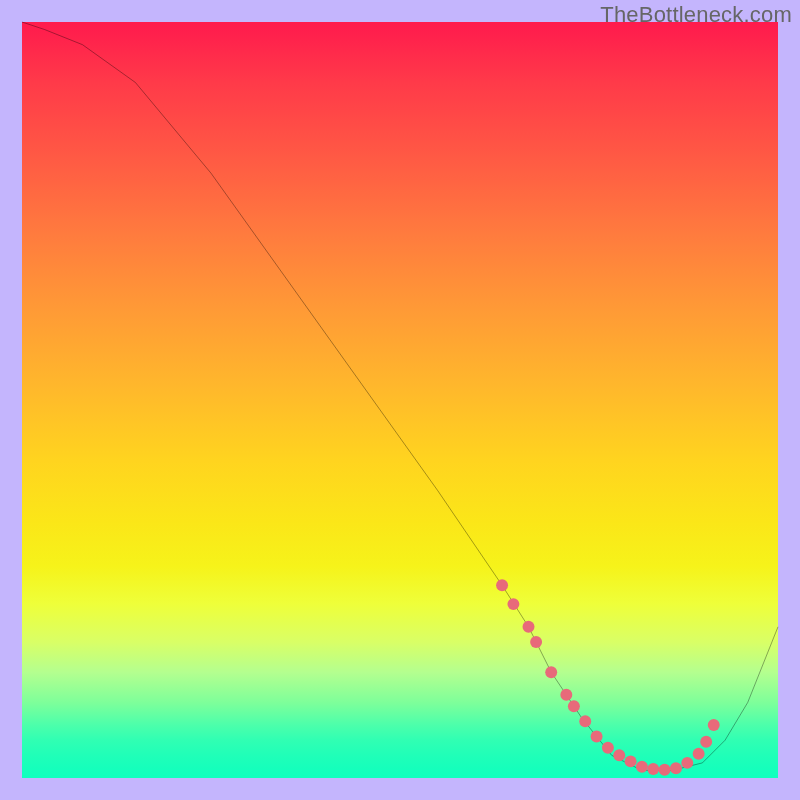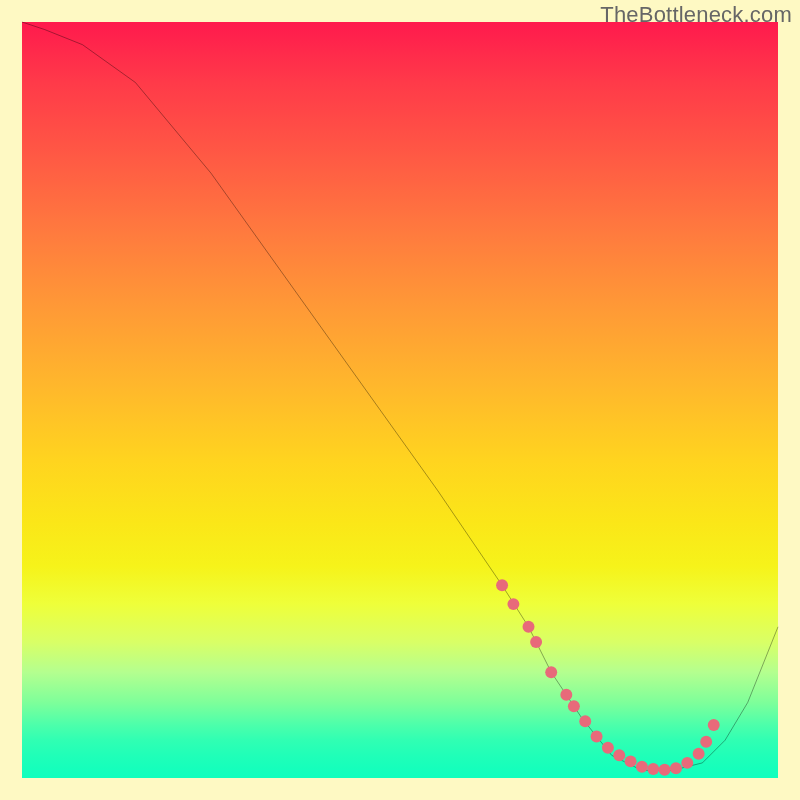--- a/index.html
+++ b/index.html
@@ -8,21 +8,21 @@
     width: 800px;
     height: 800px;
     background: #000;
     overflow: hidden;
     font-family: Arial, Helvetica, sans-serif;
   }
   .frame {
     position: relative;
     width: 800px;
     height: 800px;
-    background: #fef9c3;
+    background: #c4b5fd;
   }
   .plot-area {
     position: absolute;
     left: 22px;
     top: 22px;
     width: 756px;
     height: 756px;
     
     background: linear-gradient(
       to bottom,

